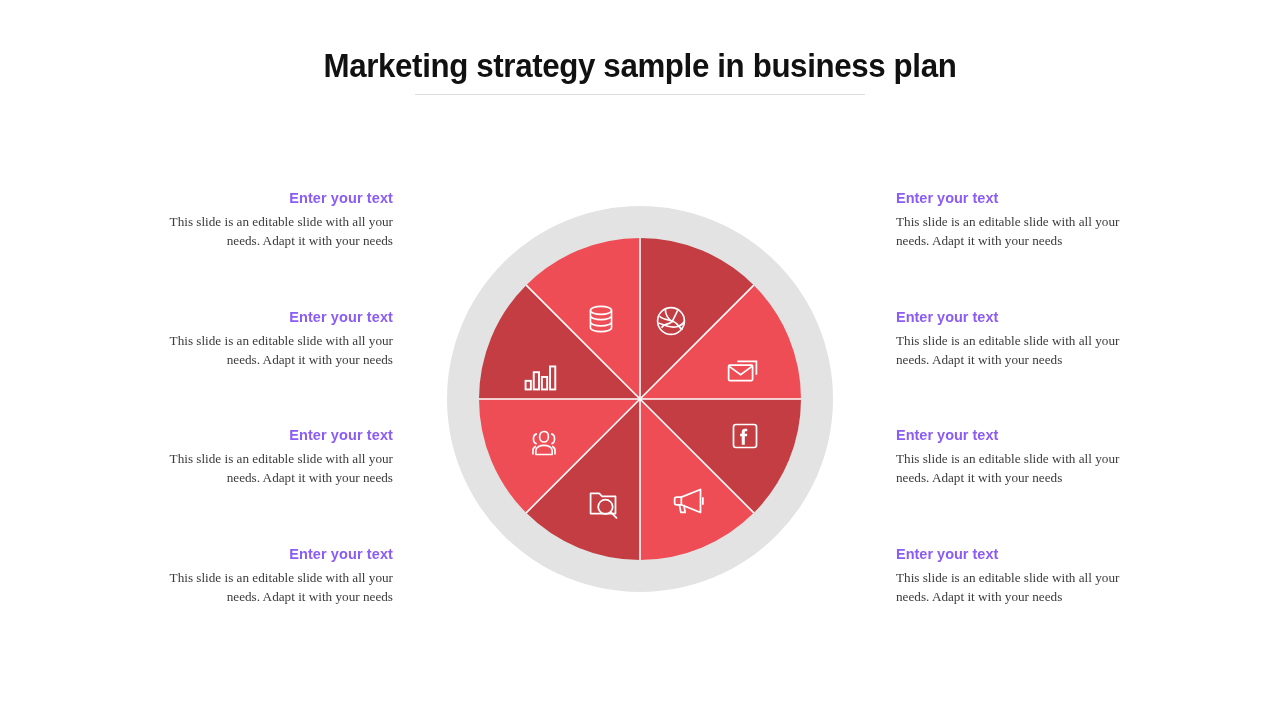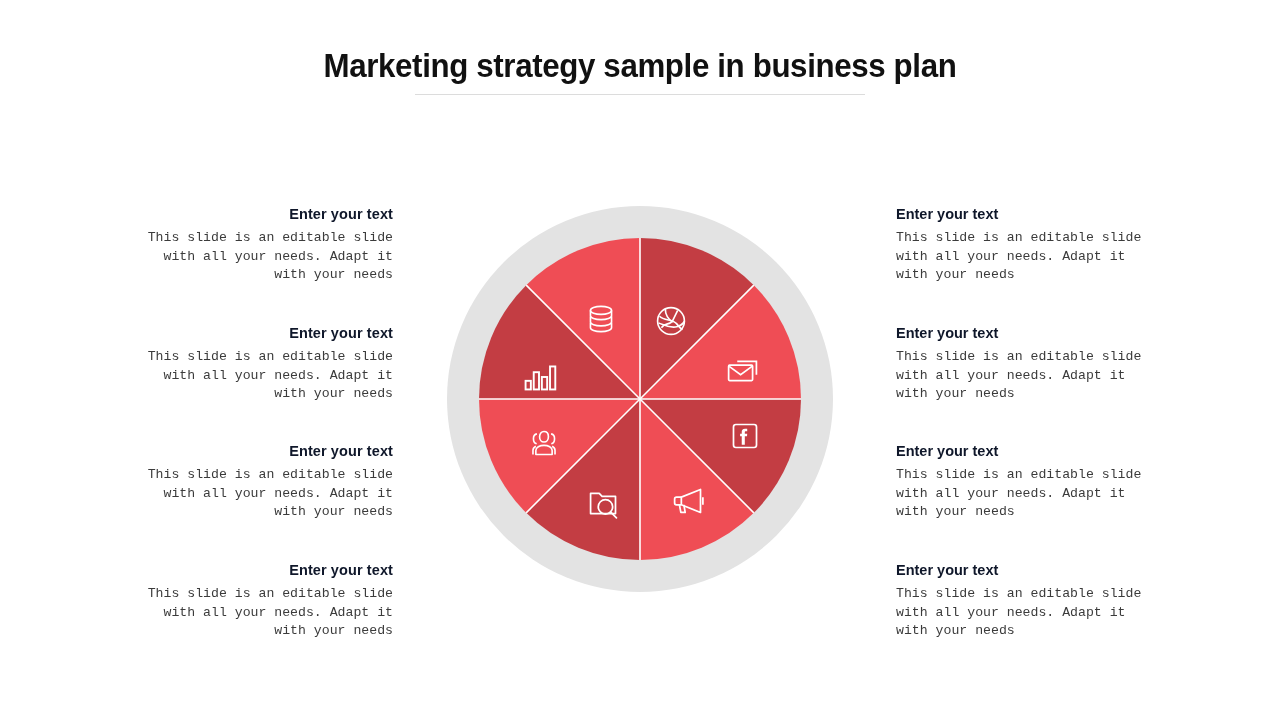--- a/index.html
+++ b/index.html
@@ -45,29 +45,29 @@
     position: absolute;
     width: 248px;
   }
   .text-block.left  { left: 145px;  text-align: right; }
   .text-block.right { left: 896px;  text-align: left;  }
 
   .block-heading {
     font-family: "Liberation Sans", sans-serif;
     font-size: 14.5px;
     font-weight: bold;
-    color: #0f172a;
+    color: #8b5cf6;
     line-height: 17px;
-    margin: 16px 0 6px 0;
+    margin: 0 0 6px 0;
     white-space: nowrap;
   }
   .text-block.left .block-heading { letter-spacing: 0.1px; }
 
   .block-body {
-    font-family: Liberation Mono, monospace;
+    font-family: Liberation Serif, serif;
     font-size: 13.2px;
     color: #3b3b3b;
     line-height: 18.5px;
     margin: 0;
   }
 
   
   .row1 { top: 190px; }
   .row2 { top: 309px; }
   .row3 { top: 427px; }

